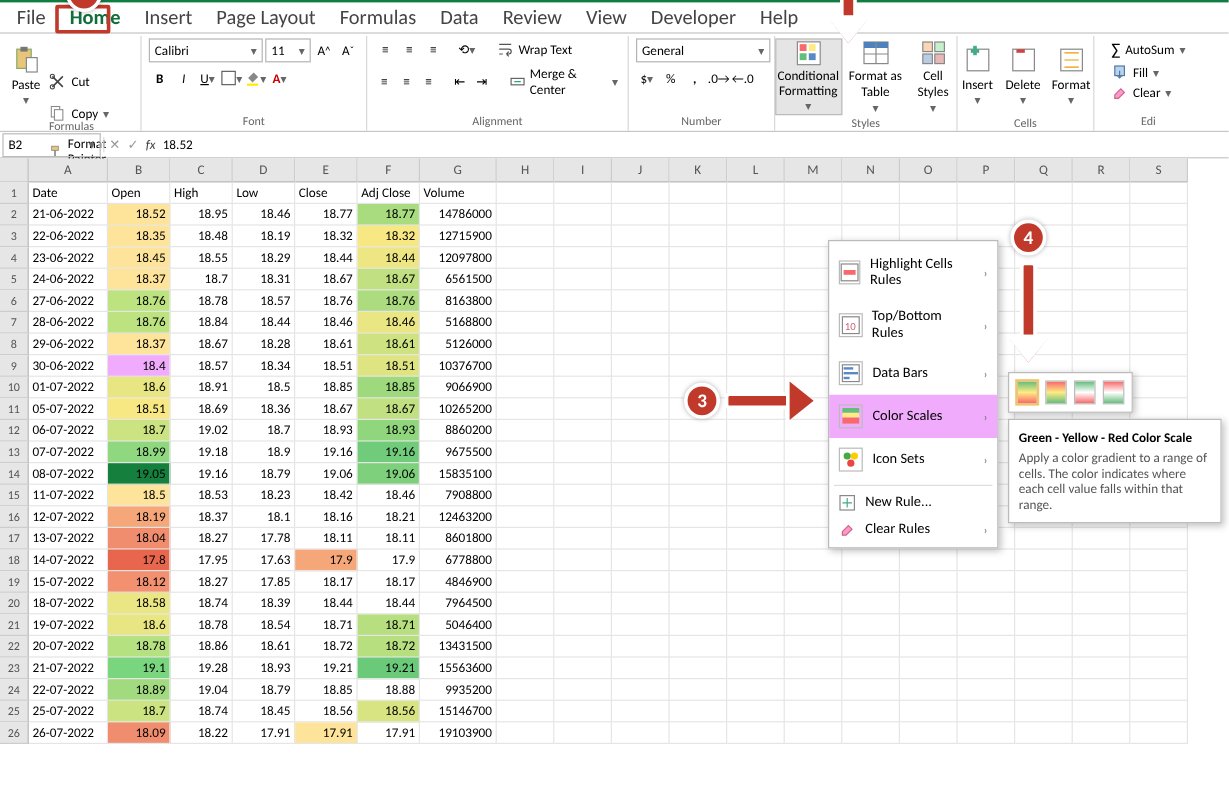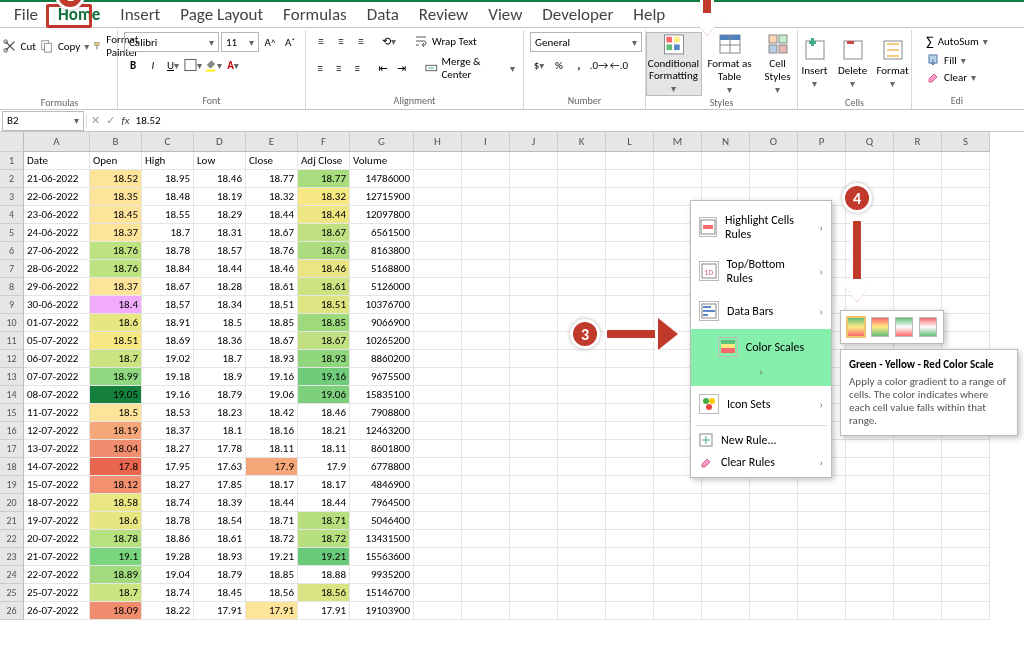--- a/index.html
+++ b/index.html
@@ -11,21 +11,21 @@
   .tab { padding: 4px 10px; font-size: 17px; color: #444; cursor: default; }
   .tab.active { font-weight: 600; color: #0F6E3A; }
   .home-highlight { position: absolute; border: 3px solid #C0392B; border-radius: 2px; pointer-events: none; }
   
   .ribbon { display: flex; height: 82px; border-bottom: 1px solid #c6c6c6; padding: 2px 2px 0 2px; }
   .group { border-right: 1px solid #d8d8d8; padding: 2px 6px 0 6px; display: flex; flex-direction: column; justify-content: space-between; align-items: center; }
   .group-body { display: flex; align-items: flex-start; gap: 4px; height: 66px; }
   .group-label { font-size: 10px; color: #666; text-align: center; padding-bottom: 2px; }
   .big-btn { display: flex; flex-direction: column; align-items: center; justify-content: center; width: 46px; height: 64px; font-size: 11px; text-align: center; }
   .big-icon { width: 24px; height: 24px; margin-bottom: 2px; }
-  .small-rows { display: flex; flex-direction: row; gap: 0; font-size: 11px; }
+  .small-rows { display: flex; flex-direction: column; gap: 10px; font-size: 11px; margin-top: 28px; }
   .small-item { display: flex; align-items: center; gap: 4px; padding: 1px 2px; }
   .sm-icon { width: 14px; height: 14px; }
   .font-select { height: 20px; border: 1px solid #b5b5b5; font-size: 11px; padding: 1px 4px; display:flex; align-items:center; justify-content:space-between; gap:4px;}
   .btn-row { display: flex; gap: 2px; align-items:center; }
   .mini-btn { width: 18px; height: 18px; border: 0; background: transparent; display:flex; align-items:center; justify-content:center; font-size:11px;}
   .cf-btn { background: #e5e5e5; border: 1px solid #bbb; }
   
   .formula-row { display:flex; align-items:center; height:22px; border-bottom:1px solid #c6c6c6; }
   .namebox { width:82px; height:20px; border:1px solid #bbb; margin:0 2px; padding:2px 4px; font-size:11px; display:flex; align-items:center; justify-content:space-between;}
   .fx-area { flex:1; display:flex; align-items:center; gap:6px; padding:0 4px; border-left:1px solid #ddd;}
@@ -39,21 +39,21 @@
   .col-hdr { height:20px; background:#e6e6e6; border-right:1px solid #ccc; border-bottom:1px solid #bbb; text-align:center; font-size:11px; line-height:20px; color:#555;}
   .data-rows { }
   .data-row { display:flex; height:18px; }
   .cell { height:18px; border-right:1px solid #e5e5e5; border-bottom:1px solid #e5e5e5; padding:0 3px; font-size:11px; line-height:18px; text-align:right; overflow:hidden; white-space:nowrap;}
   .cell.tl { text-align:left; }
   .col-A{width:66px;} .col-B{width:52px;} .col-C{width:52px;} .col-D{width:52px;} .col-E{width:52px;} .col-F{width:52px;} .col-G{width:64px;}
   .col-H,.col-I,.col-J,.col-K,.col-L,.col-M,.col-N,.col-O,.col-P,.col-Q,.col-R,.col-S{width:48px;}
   
   .cf-menu { position:absolute; top:200px; left:690px; width:142px; background:#fff; border:1px solid #bbb; box-shadow:2px 2px 6px rgba(0,0,0,.25); z-index:20; padding:4px 0;}
   .cf-item { display:flex; align-items:center; gap:8px; padding:8px 8px; font-size:12px; justify-content:space-between;}
-  .cf-item.hover { background:#86efac;flex-direction:column; }
+  .cf-item.hover { background:#f0abfc; }
   .cf-left { display:flex; align-items:center; gap:8px;}
   .cf-ic { width:20px; height:20px; border:1px solid #bbb; display:flex; align-items:center; justify-content:center;}
   .cf-sep { height:1px; background:#ddd; margin:3px 4px;}
   
   .cs-sub { position:absolute; top:310px; left:840px; width:104px; background:#fff; border:1px solid #bbb; box-shadow:2px 2px 6px rgba(0,0,0,.25); z-index:21; padding:6px; display:flex; gap:6px;}
   .cs-swatch { width:20px; height:20px; border:1px solid #bbb; }
   .cs-swatch.sel { outline:2px solid #F0C36D; outline-offset:-1px;}
   .cs-tip { position:absolute; top:349px; left:840px; width:178px; background:#fff; border:1px solid #bbb; box-shadow:2px 2px 6px rgba(0,0,0,.25); z-index:22; padding:8px; font-size:11px; }
   .cs-tip .ttl { font-weight:600; margin-bottom:4px; }
   

